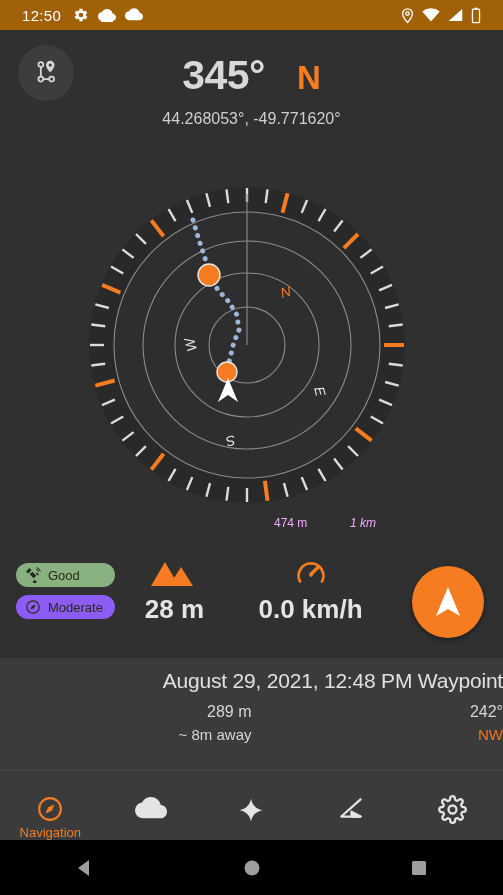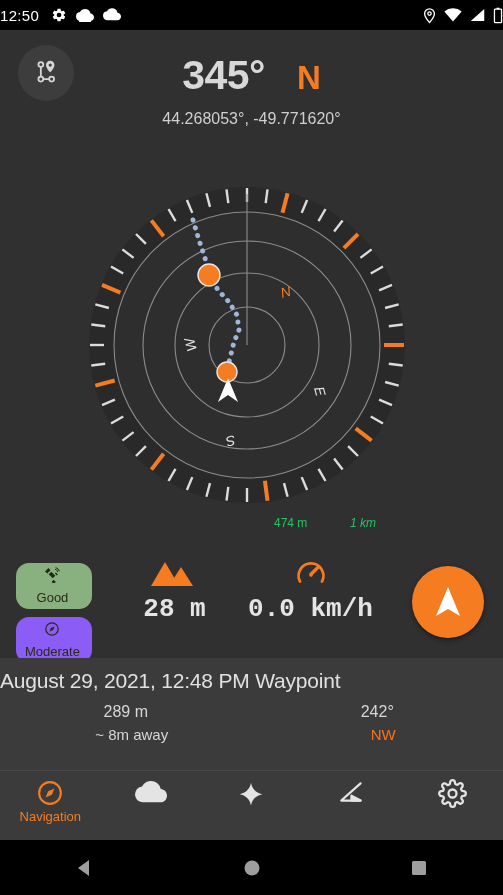--- a/index.html
+++ b/index.html
@@ -7,21 +7,21 @@
     width: 503px; height: 895px;
     background: #000;
     font-family: "Liberation Sans", sans-serif;
     overflow: hidden;
   }
   .phone { position: relative; width: 503px; height: 895px; background: #303030; }
 
   
   .statusbar {
     position: absolute; top: 0; left: 0; width: 503px; height: 30px;
-    background: #000000; display: flex; align-items: center; padding: 0 0;
+    background: #a16207; display: flex; align-items: center; padding: 0 22px;
   }
   .sb-time { color: #fff; font-size: 15px; letter-spacing: .3px; margin-right: 12px; }
   .sb-left-icons { display: flex; align-items: center; gap: 9px; }
   .sb-spacer { flex: 1; }
   .sb-right-icons { display: flex; align-items: center; gap: 8px; }
   .sb-ico { display: block; }
 
   
   .header {
     position: absolute; top: 30px; left: 0; width: 480px; height: 115px;
@@ -41,70 +41,70 @@
     position: absolute; top: 80px; left: 0; width: 503px; text-align: center;
     color: #cfcfcf; font-size: 16px;
   }
 
   
   .compass-wrap {
     position: absolute; top: 172px; left: 0; width: 503px; height: 345px;
   }
   .compass { position: absolute; left: 82px; top: 8px; width: 330px; height: 330px; }
   .range-lbl {
-    position: absolute; color: #22c55e; font-size: 12px; pointer-events: none;
+    position: absolute; color: #f0abfc; font-size: 12px; pointer-events: none;
   }
   .range-474 { left: 274px; top: 344px; }
   .range-1km { left: 350px; top: 344px; font-style: italic; }
 
   
   .stats {
     position: absolute; top: 548px; left: 0; width: 503px; height: 110px;
   }
   .badges { position: absolute; left: 16px; top: 15px; display: flex; flex-direction: column; gap: 8px; }
   .badge {
     display: flex; align-items: center; gap: 7px;
     border-radius: 13px; padding: 4px 12px 4px 9px;
-    font-size: 13px; color: #2a2a18; flex-direction: column;
+    font-size: 13px; color: #2a2a18;
   }
   .badge-good { background: #89b07f; }
   .badge-mod { background: #8b5cf6; }
 
   .stat-block { position: absolute; text-align: center; }
   .stat-elev { left: 122px; top: 8px; width: 105px; }
   .stat-speed { left: 238px; top: 8px; width: 145px; }
   .stat-ico { height: 34px; display: flex; align-items: center; justify-content: center; }
-  .stat-val { color: #e4e4e4; font-size: 26px; font-weight: bold; margin-top: 4px; font-family: Liberation Mono, monospace; }
+  .stat-val { color: #e4e4e4; font-size: 26px; font-weight: bold; margin-top: 4px; }
 
   .fab {
     position: absolute; right: 19px; top: 18px;
     width: 72px; height: 72px; border-radius: 50%;
     background: #f57c20; display: flex; align-items: center; justify-content: center;
     box-shadow: 0 2px 5px rgba(0,0,0,.45);
   }
 
   
   .waypoint {
     position: absolute; top: 658px; left: 0; width: 503px; height: 112px;
     background: #3b3b3b;
   }
   .wp-title {
-    text-align: left; color: #e0e0e0; font-size: 21px; padding-top: 11px; letter-spacing: -.2px;
+    text-align: right; color: #e0e0e0; font-size: 21px; padding-top: 11px; letter-spacing: -.2px;
   }
   .wp-cols { display: flex; margin-top: 10px; }
-  .wp-col { flex: 1; text-align: center; }
+  .wp-col { flex: 1; text-align: right; }
   .wp-main { color: #d6d6d6; font-size: 16px; }
   .wp-sub { font-size: 15px; margin-top: 5px; color: #d6d6d6; margin-left: 12px; }
   .wp-sub.orange { color: #f97316; }
 
   
   .bottomnav {
     position: absolute; top: 770px; left: 0; width: 503px; height: 70px;
     background: #3b3b3b; border-top: 1px solid #4a4a4a;
-    display: flex; align-items: flex-start; padding-top: 8px;
+    display: flex; align-items: flex-start; padding-top: 24px;
   }
   .nav-item { flex: 1; display: flex; flex-direction: column; align-items: center; gap: 2px; }
   .nav-lbl { font-size: 13px; color: #f57c20; }
 
   
   .androidbar {
     position: absolute; top: 840px; left: 0; width: 503px; height: 55px;
     background: #000; display: flex; align-items: center;
   }
   .ab-item { flex: 1; display: flex; justify-content: center; }

